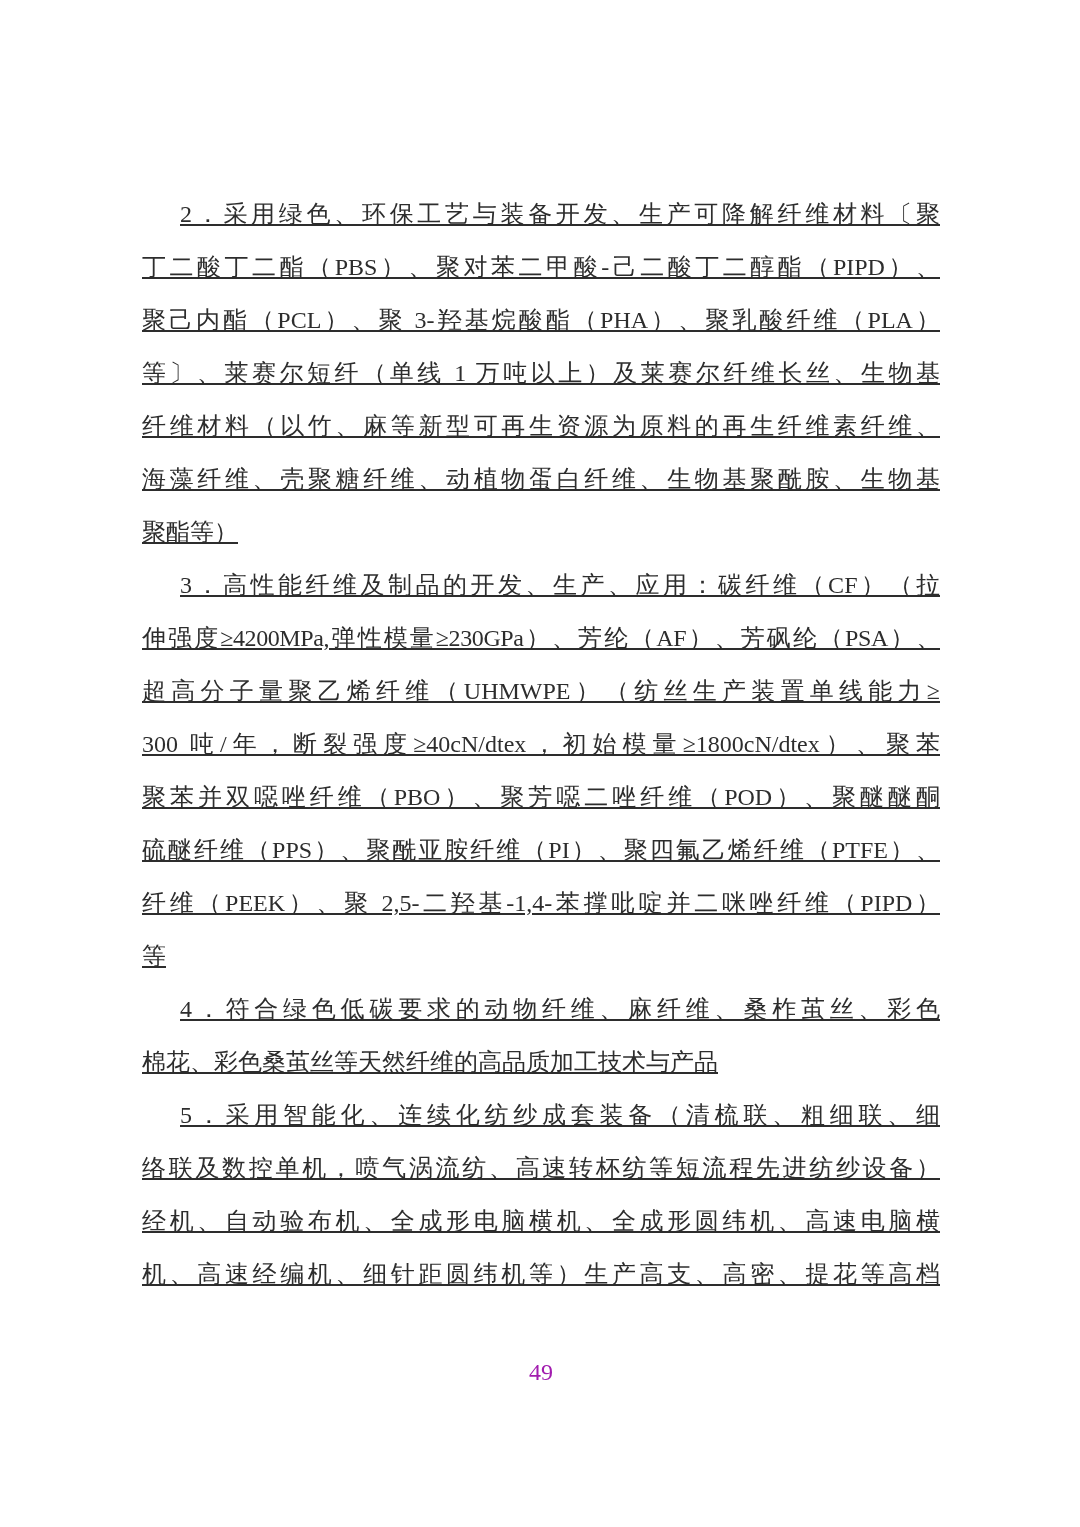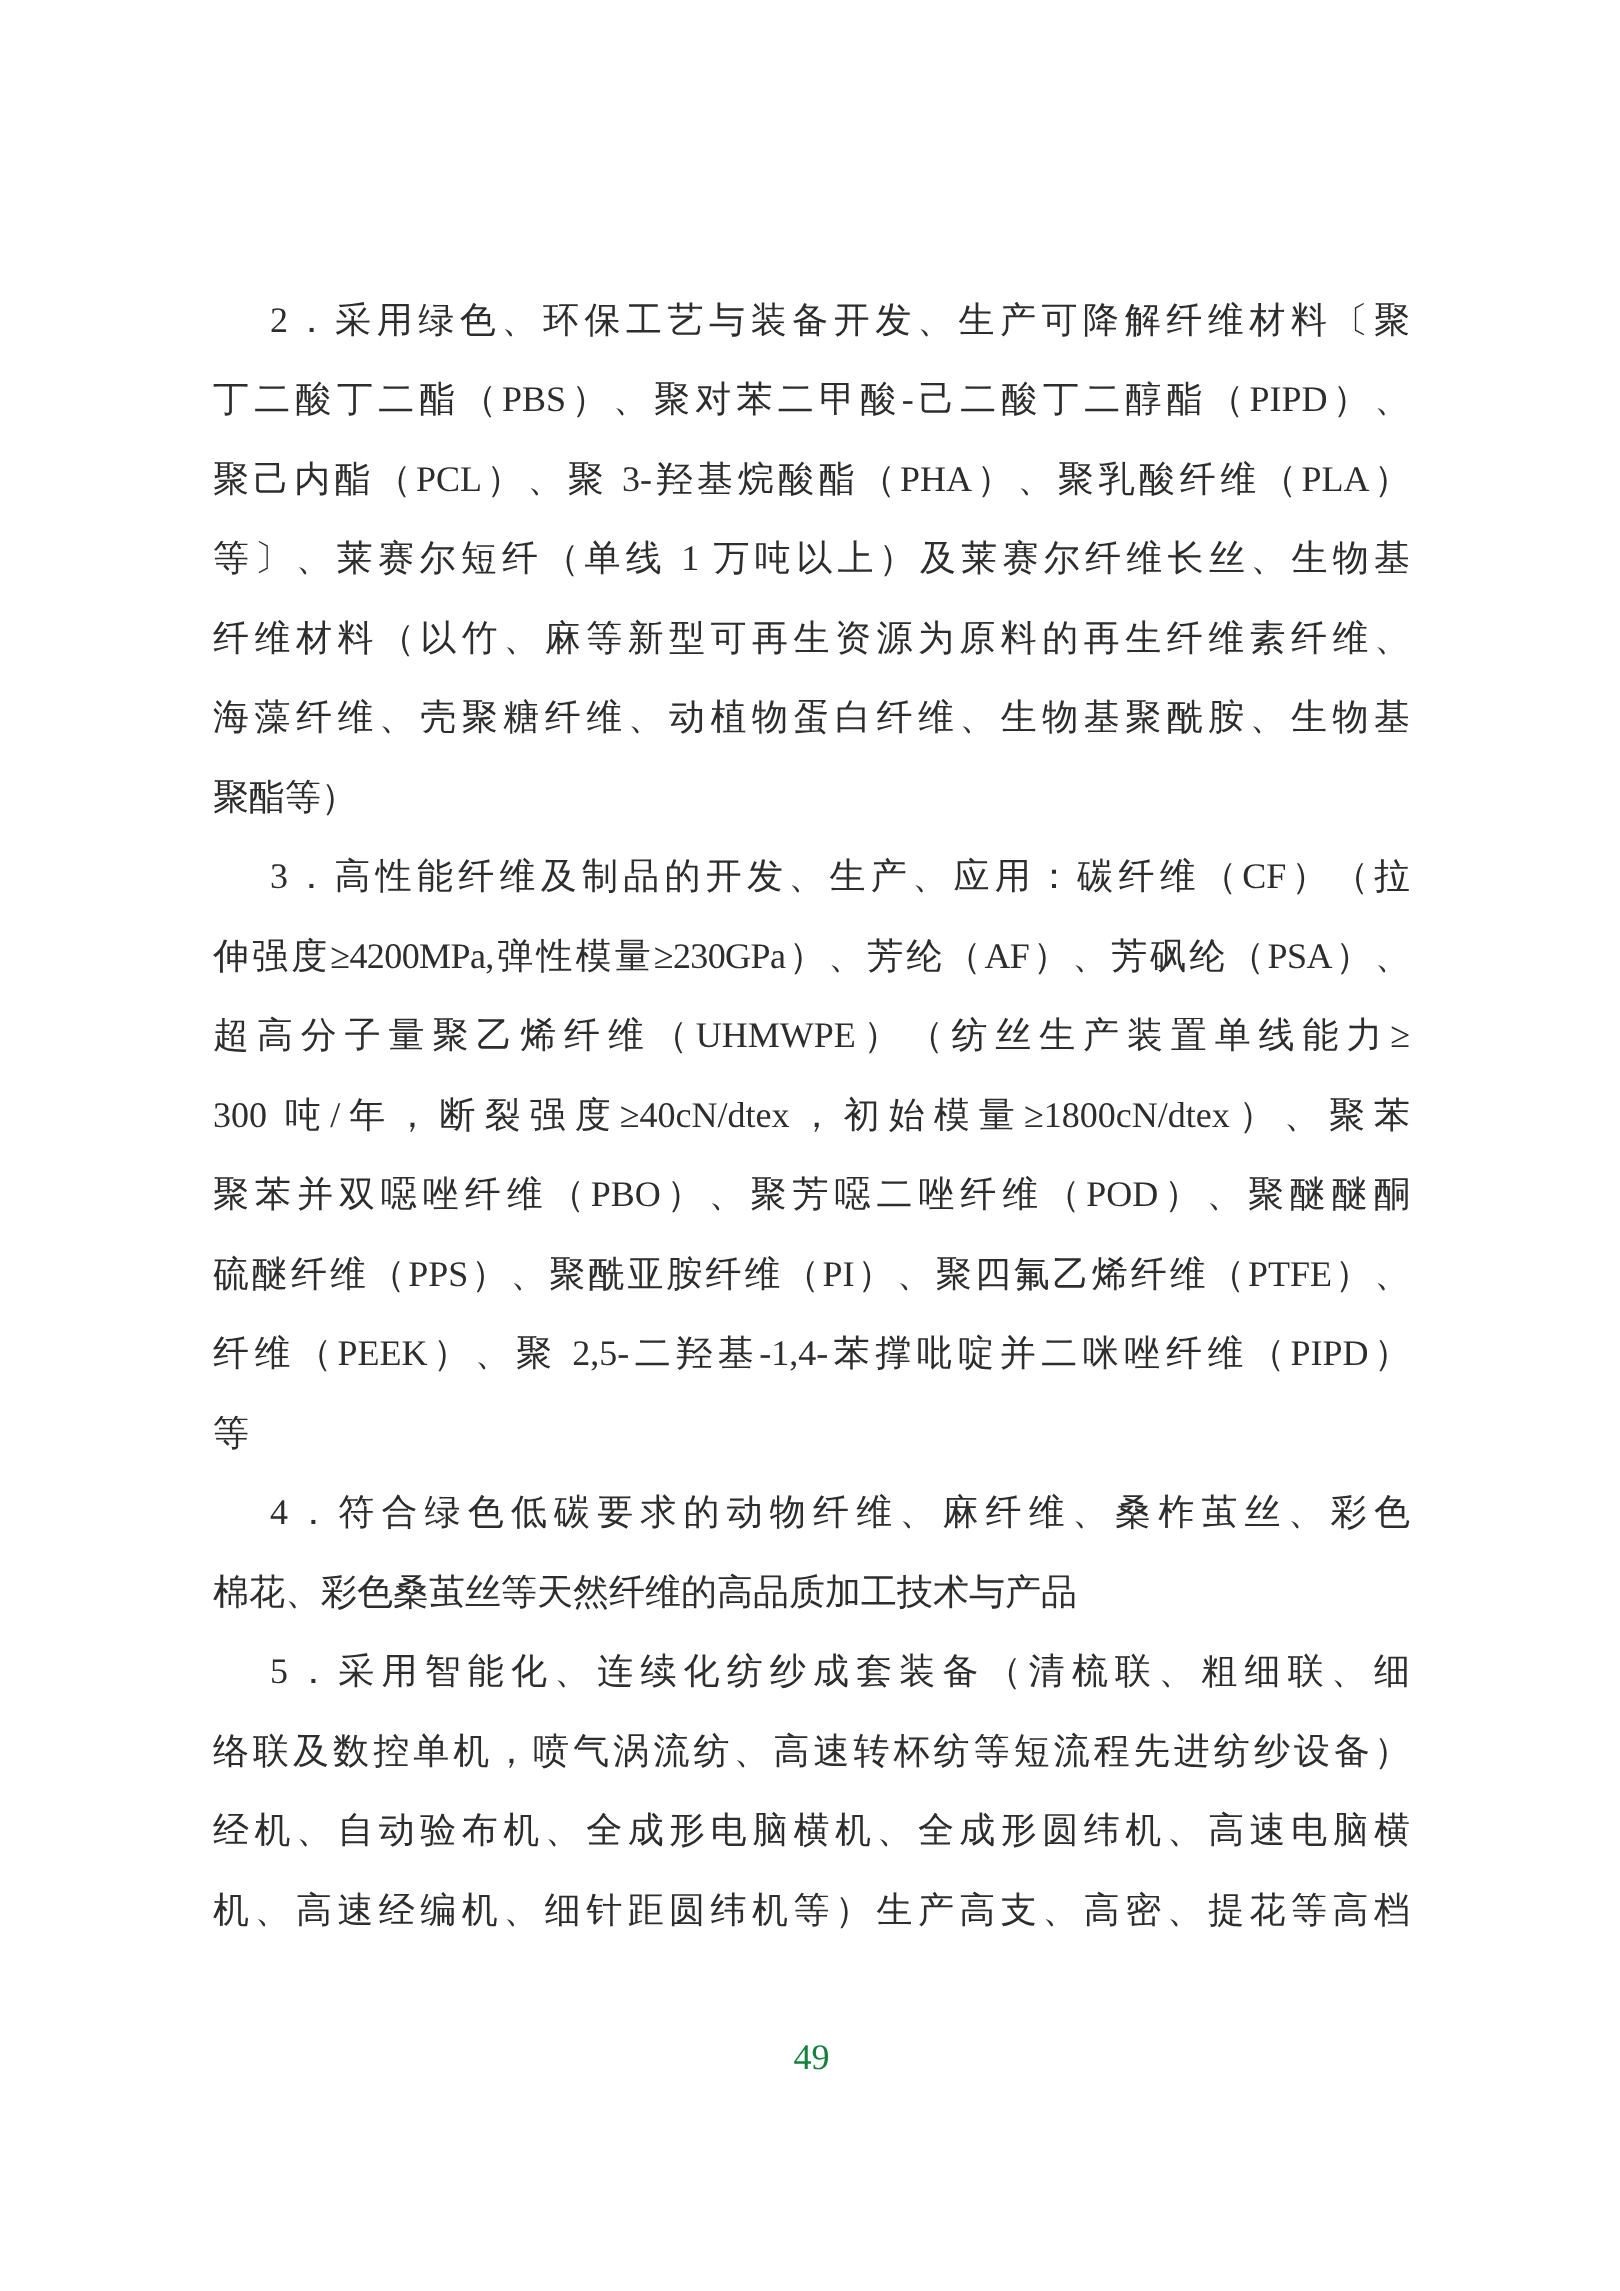--- a/index.html
+++ b/index.html
@@ -18,20 +18,21 @@
   }
   .textblock {
     position: absolute;
     left: 142px;
     top: 188px;
     width: 798px;
   }
   .para {
     margin: 0;
     padding: 0;
+    text-decoration: underline;
   }
   .line {
     font-size: 24px;
     line-height: 53px;
     height: 53px;
     text-align: justify;
     text-align-last: justify;
     text-justify: inter-character;
     word-break: keep-all;
     white-space: normal;
@@ -48,21 +49,21 @@
   }
   .footer {
     position: absolute;
     left: 142px;
     top: 1350px;
     width: 798px;
     height: 44px;
     line-height: 44px;
     text-align: center;
     font-size: 24px;
-    color: #15803d;
+    color: #a21caf;
   }
 </style>
 </head>
 <body>
 
 <div class="page">
   <div class="textblock">
 
     <div class="para">
       <div class="line indent">2．采用绿色、环保工艺与装备开发、生产可降解纤维材料〔聚</div>

